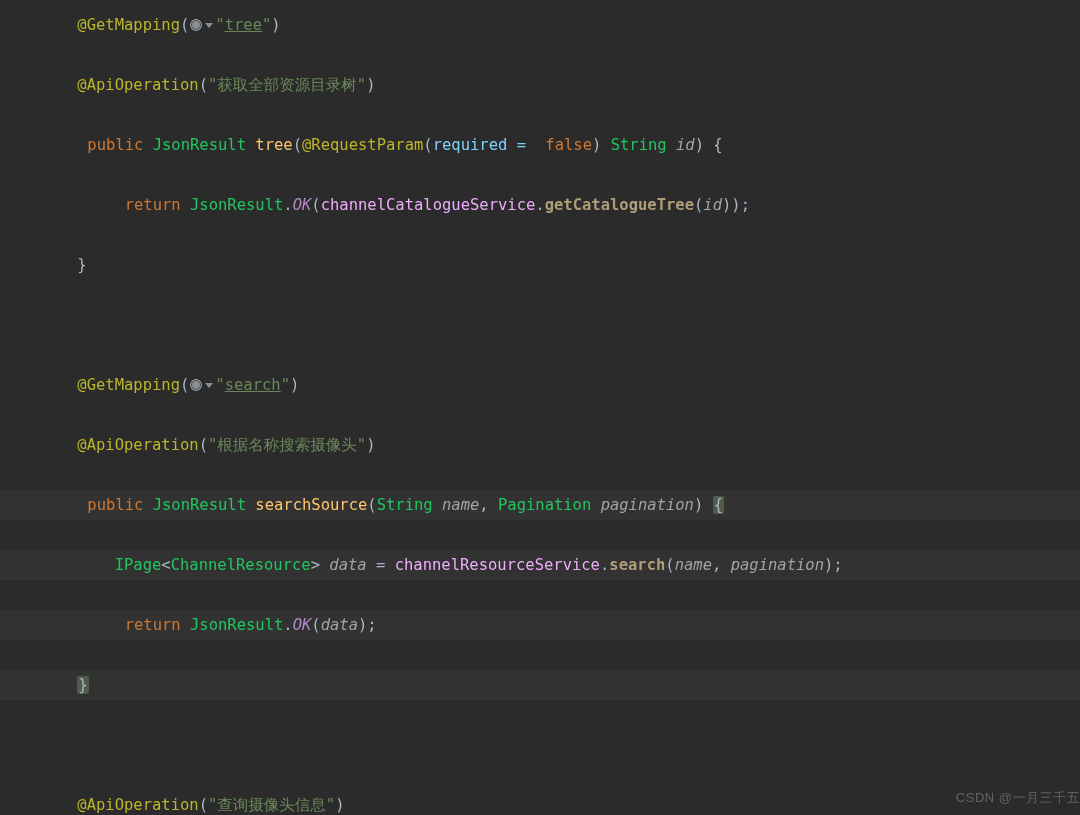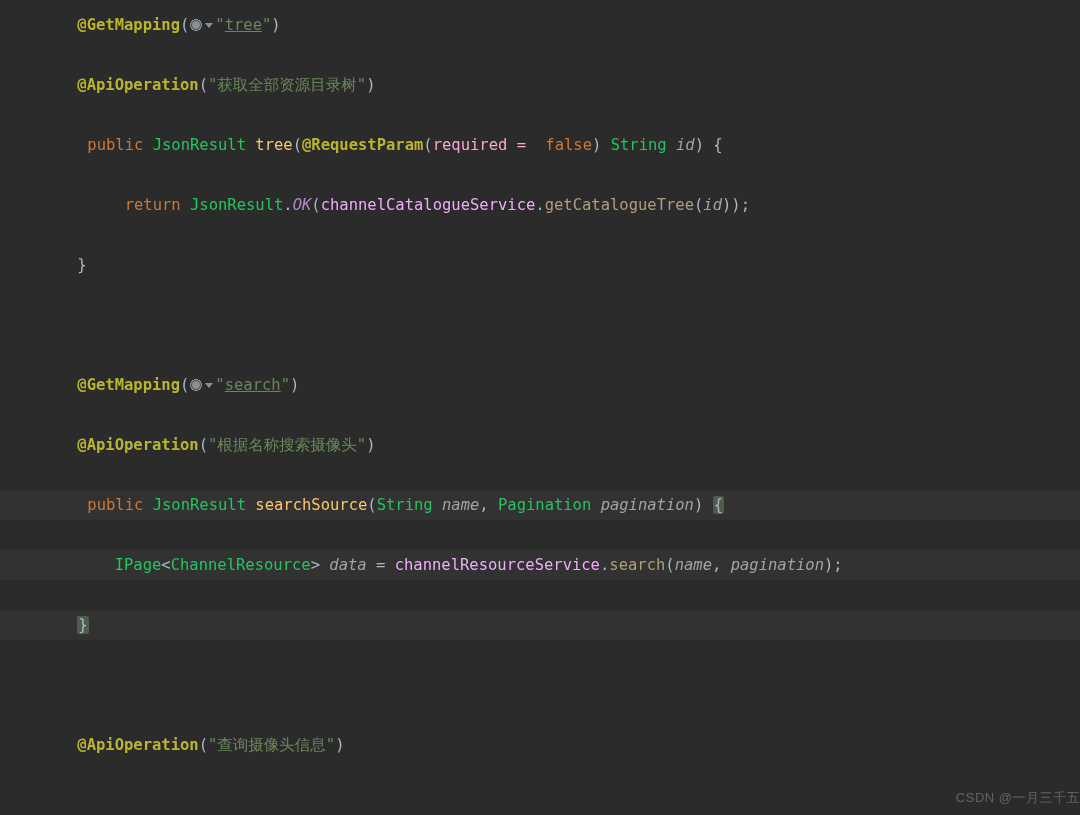--- a/index.html
+++ b/index.html
@@ -20,30 +20,30 @@
   pre.code {
     margin:0;
     font-family:inherit;
     font-size:15.5px;
     line-height:30px;
     white-space:pre;
   }
   .line { display:block; padding:0 10px 0 40px; position:relative; height:30px; }
   .line.hl { background:#323232; }
   
-  .t-ann  { color:#BBB529;font-weight:bold; }     
+  .t-ann  { color:#BBB529; }     
   .t-str  { color:#6A8759; }     
   .t-str.u { text-decoration:underline; }
   .t-key  { color:#CC7832;margin-left:10px; }     
   .t-type { color:#22c55e; }     
   .t-meth { color:#FFC66D; }     
   .t-smeth{ color:#B389C5; font-style:italic; } 
   .t-field{ color:#f0abfc; }     
-  .t-call { color:#B09D79; }     
-  .t-param{ color:#f9a8d4; }     
+  .t-call { color:#B09D79;font-weight:bold; }     
+  .t-param{ color:#7dd3fc; }     
   .t-id   { color:#a3a3a3;font-style:italic; }
   .t-punc { color:#A9B7C6; }
   .t-brace{ color:#A9B7C6; }
   .hlb    { background:#515b49; border-radius:2px; padding:0 1px; } 
   .globe {
     display:inline-block; width:14px; height:14px;
     vertical-align:-2px;
     background: radial-gradient(circle at 50% 50%, #8a8f96 0%, #8a8f96 60%, transparent 61%);
     border-radius:50%;
     position:relative;
@@ -74,20 +74,21 @@
   <pre class="code" id="code-block"><span class="line">    <span class="t-ann">@GetMapping</span><span class="t-punc">(</span><span class="globe"></span><span class="chev"></span><span class="t-str">"</span><span class="t-str u">tree</span><span class="t-str">"</span><span class="t-punc">)</span></span>
 <span class="line">    <span class="t-ann">@ApiOperation</span><span class="t-punc">(</span><span class="t-str">"获取全部资源目录树"</span><span class="t-punc">)</span></span>
 <span class="line">    <span class="t-key">public </span><span class="t-type">JsonResult </span><span class="t-meth">tree</span><span class="t-punc">(</span><span class="t-ann">@RequestParam</span><span class="t-punc">(</span><span class="t-param">required = </span><span class="t-key">false</span><span class="t-punc">) </span><span class="t-type">String </span><span class="t-id">id</span><span class="t-punc">) {</span></span>
 <span class="line">        <span class="t-key">return </span><span class="t-type">JsonResult</span><span class="t-punc">.</span><span class="t-smeth">OK</span><span class="t-punc">(</span><span class="t-field">channelCatalogueService</span><span class="t-punc">.</span><span class="t-call">getCatalogueTree</span><span class="t-punc">(</span><span class="t-id">id</span><span class="t-punc">));</span></span>
 <span class="line">    <span class="t-brace">}</span></span>
 <span class="line"></span>
 <span class="line">    <span class="t-ann">@GetMapping</span><span class="t-punc">(</span><span class="globe"></span><span class="chev"></span><span class="t-str">"</span><span class="t-str u">search</span><span class="t-str">"</span><span class="t-punc">)</span></span>
 <span class="line">    <span class="t-ann">@ApiOperation</span><span class="t-punc">(</span><span class="t-str">"根据名称搜索摄像头"</span><span class="t-punc">)</span></span>
 <span class="line hl">    <span class="t-key">public </span><span class="t-type">JsonResult </span><span class="t-meth">searchSource</span><span class="t-punc">(</span><span class="t-type">String </span><span class="t-id">name</span><span class="t-punc">, </span><span class="t-type">Pagination </span><span class="t-id">pagination</span><span class="t-punc">) </span><span class="t-brace hlb">{</span></span>
 <span class="line hl">        <span class="t-type">IPage</span><span class="t-punc">&lt;</span><span class="t-type">ChannelResource</span><span class="t-punc">&gt; </span><span class="t-id">data</span><span class="t-punc"> = </span><span class="t-field">channelResourceService</span><span class="t-punc">.</span><span class="t-call">search</span><span class="t-punc">(</span><span class="t-id">name</span><span class="t-punc">, </span><span class="t-id">pagination</span><span class="t-punc">);</span></span>
+<span class="line hl">        <span class="t-key">return </span><span class="t-type">JsonResult</span><span class="t-punc">.</span><span class="t-smeth">OK</span><span class="t-punc">(</span><span class="t-id">data</span><span class="t-punc">);</span></span>
 <span class="line hl">    <span class="t-brace hlb">}</span></span>
 <span class="line"></span>
 <span class="line">    <span class="t-ann">@ApiOperation</span><span class="t-punc">(</span><span class="t-str">"查询摄像头信息"</span><span class="t-punc">)</span></span>
 
 
 
 
 
 
 

